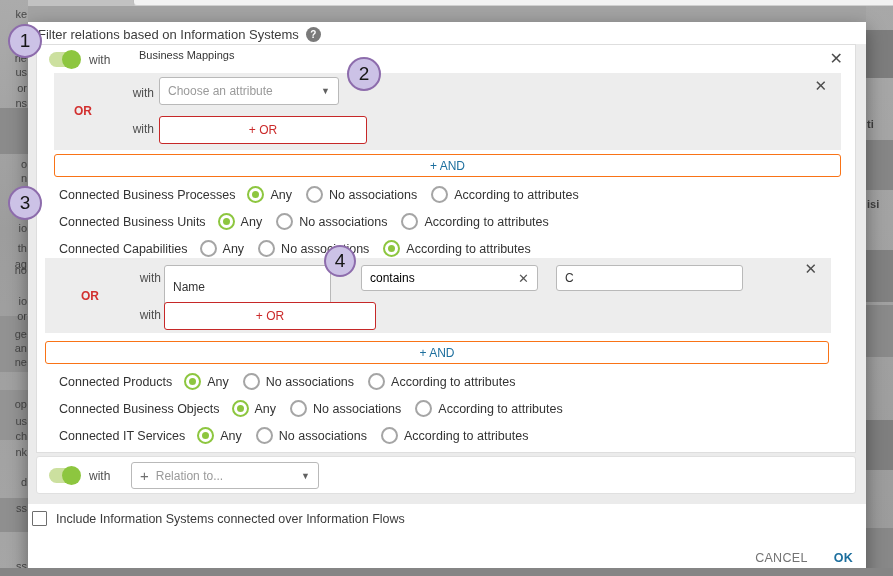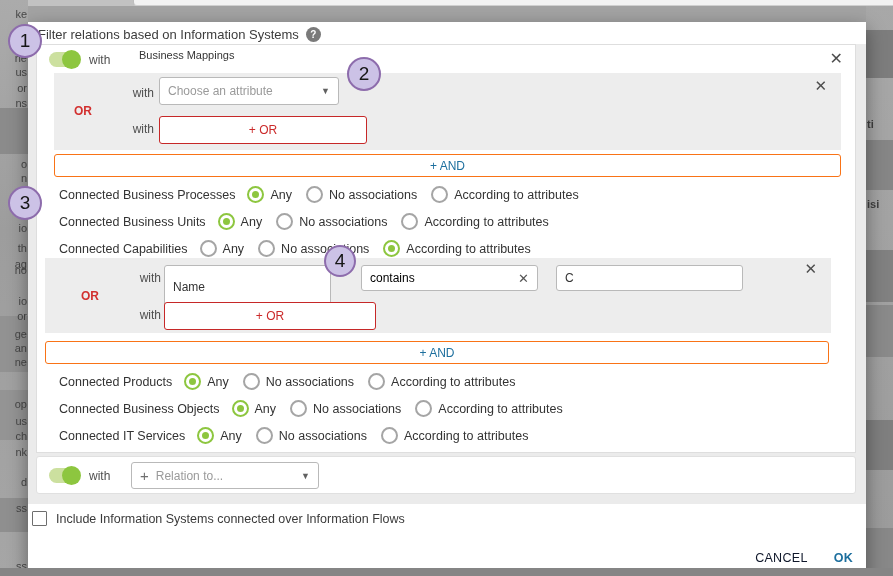--- a/index.html
+++ b/index.html
@@ -79,21 +79,21 @@
   .radio.sel::after{content:"";position:absolute;left:3px;top:3px;width:7px;height:7px;border-radius:50%;background:#8dc63f;}
   .radio-opt{margin-right:14px;cursor:pointer;}
 
   .relation-card{position:absolute;left:8px;top:434px;width:820px;height:38px;background:#fff;
     border:1px solid #e0e0e0;border-radius:3px;box-sizing:border-box;}
 
   .chk-row{position:absolute;left:4px;top:489px;display:flex;align-items:center;gap:9px;font-size:12.5px;color:#3a3a3a;}
   .checkbox{width:13px;height:13px;border:1.5px solid #6e6e6e;border-radius:1px;background:#fff;cursor:pointer;flex:none;}
 
   .footer-btns{position:absolute;right:13px;top:529px;display:flex;gap:26px;font-size:12.5px;letter-spacing:.3px;}
-  .btn-cancel{color:#0f172a;cursor:pointer;}
+  .btn-cancel{color:#737373;cursor:pointer;}
   .btn-ok{color:#1d6f9e;cursor:pointer;font-weight:bold;}
 
   
   .callout{position:absolute;width:30px;height:30px;border-radius:50%;background:#ccc2e6;
     border:2px solid #8d6cac;color:#161616;font-size:19px;display:flex;align-items:center;justify-content:center;z-index:30;}
   .co1{left:8px;top:24px;}
   .co2{left:347px;top:57px;}
   .co3{left:8px;top:186px;}
   .co4{left:324px;top:245px;width:28px;height:28px;}
 </style>

